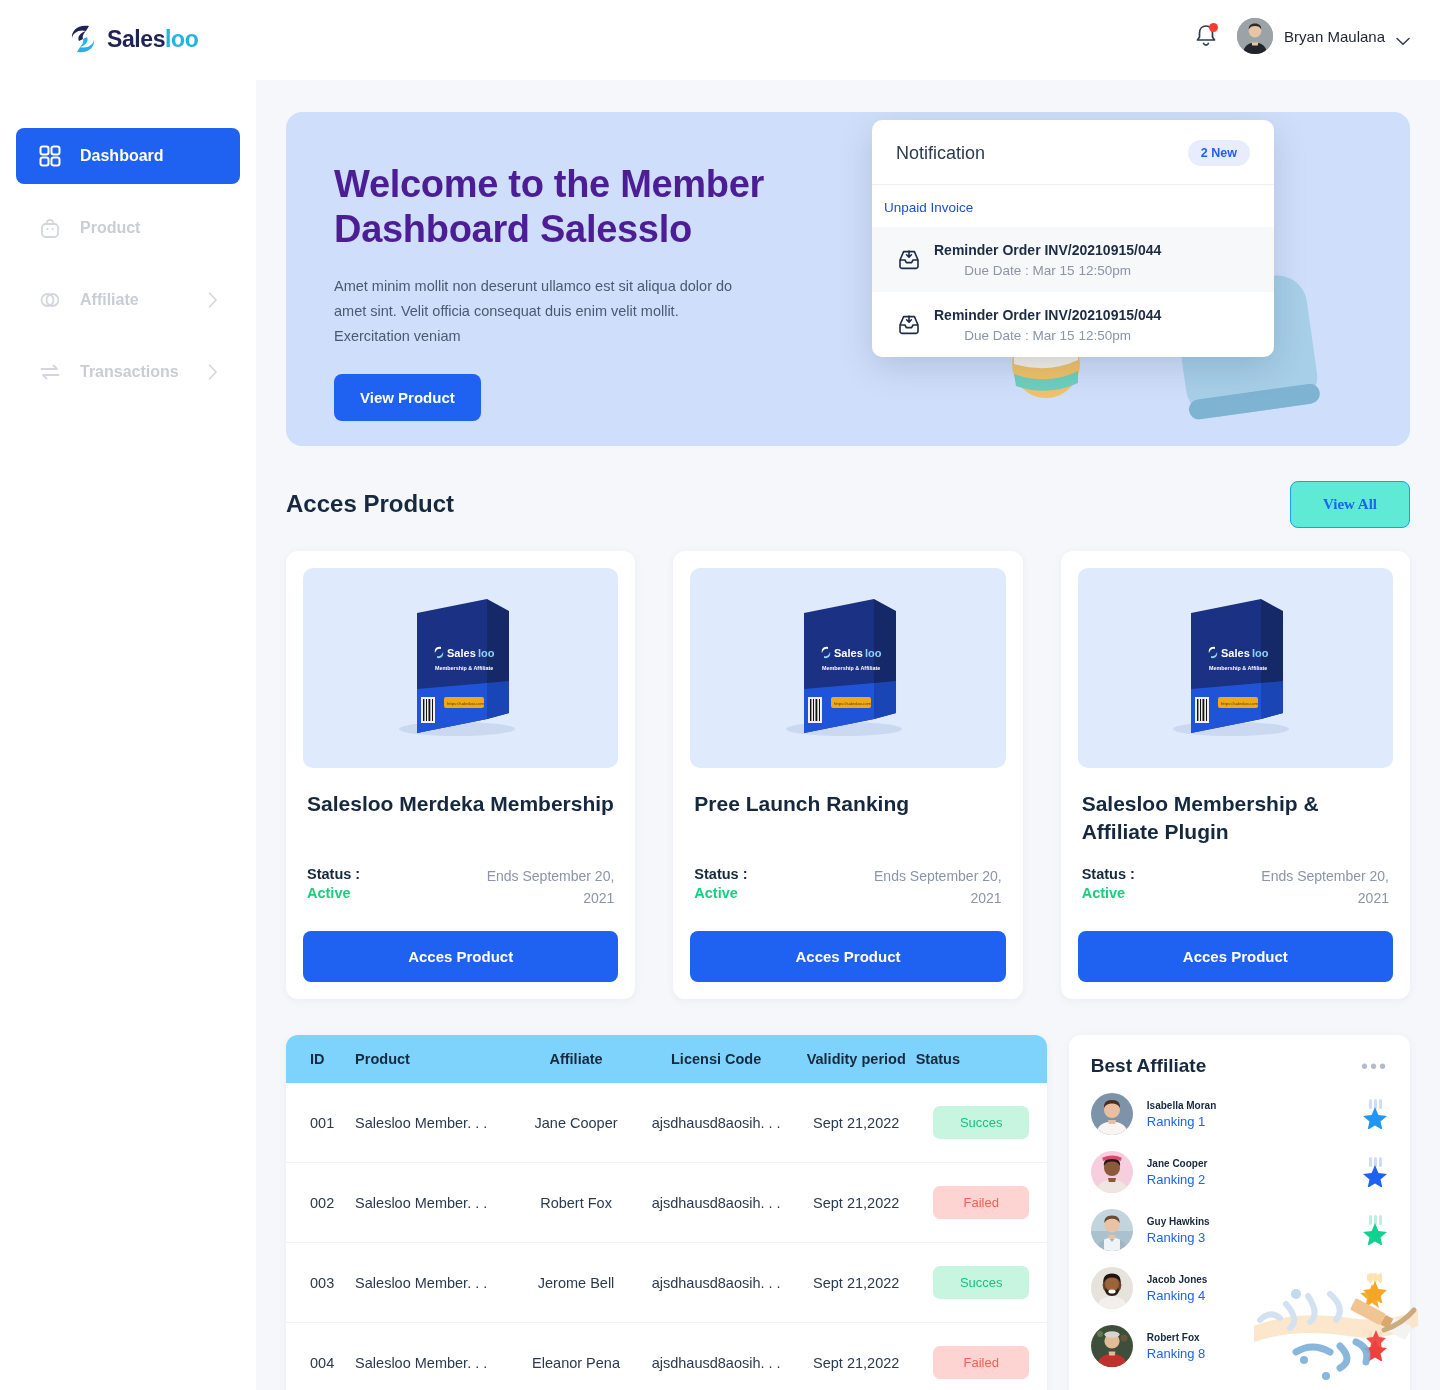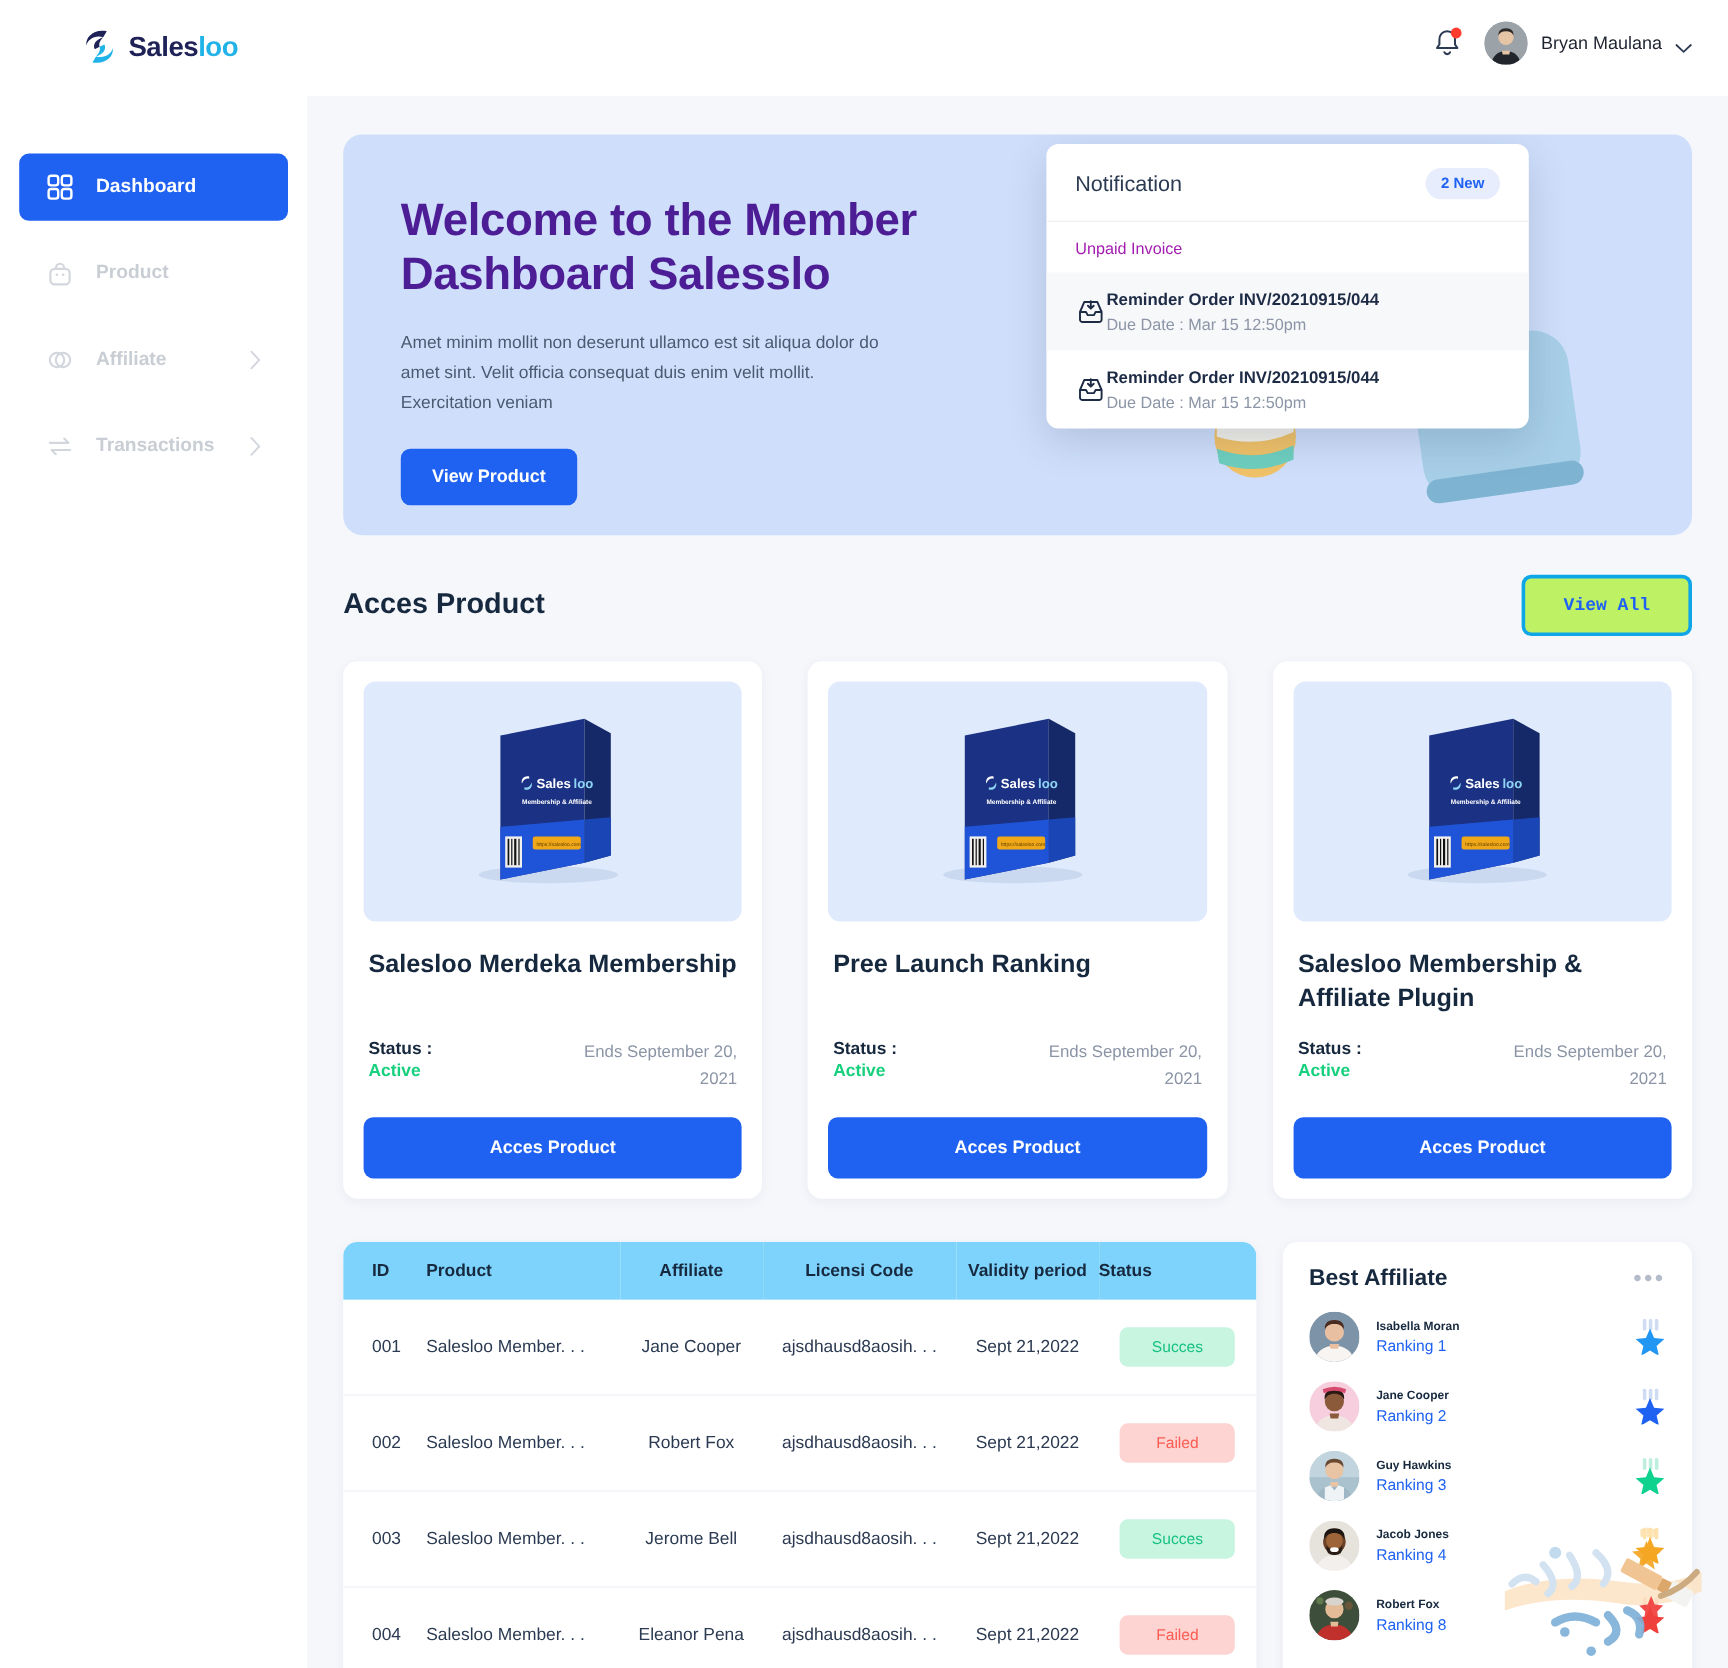--- a/index.html
+++ b/index.html
@@ -84,37 +84,37 @@
   }
   .notif-head {
     display: flex; align-items: center; justify-content: space-between;
     padding: 20px 24px 18px 24px; border-bottom: 1px solid #eef0f4;
   }
   .notif-title { font-size: 18px; color: #2c3b52; }
   .notif-badge {
     background: #e7edfd; color: #1f62f2; font-size: 12.5px; font-weight: bold;
     padding: 6px 13px; border-radius: 14px;
   }
-  .notif-sub { padding: 15px 24px 12px 24px; font-size: 13.5px; color: #a21caf; }
-  .notif-row { display: flex; align-items: center; gap: 0; padding: 14px 24px; cursor: pointer; }
+  .notif-sub { padding: 15px 24px 12px 12px; font-size: 13.5px; color: #1d4ed8; }
+  .notif-row { display: flex; align-items: center; gap: 12px; padding: 14px 24px; cursor: pointer; text-align: center; }
   .notif-row.hl { background: #f7f8fa; }
   .notif-ic { width: 26px; height: 26px; flex: none; }
   .notif-main { font-size: 14px; font-weight: bold; color: #1d2b45; }
   .notif-meta { font-size: 13.5px; color: #8b95a6; margin-top: 4px; }
 
   
   .sec-head {
     display: flex; align-items: center; justify-content: space-between;
     margin-top: 34px; height: 48px;
   }
   .sec-title { font-size: 24px; font-weight: bold; color: #17293f; }
   .view-all {
-    border: 3px solid #0ea5e9; color: #1f62f2; background: #bef264; border-radius: 8px;
+    border: 1px solid #0ea5e9; color: #1f62f2; background: #5eead4; border-radius: 8px;
     font-size: 15px; font-weight: bold; padding: 14px 32px; cursor: pointer;
-    font-family: Liberation Mono, monospace;
+    font-family: Liberation Serif, serif;
   }
 
   
   .cards { display: flex; gap: 38px; margin-top: 23px; }
   .pcard {
     width: 360px; background: #fff; border-radius: 12px; padding: 17px;
     box-shadow: 0 2px 10px rgba(24,45,80,0.05);
   }
   .pthumb {
     height: 200px; background: #dfeafc; border-radius: 10px;

